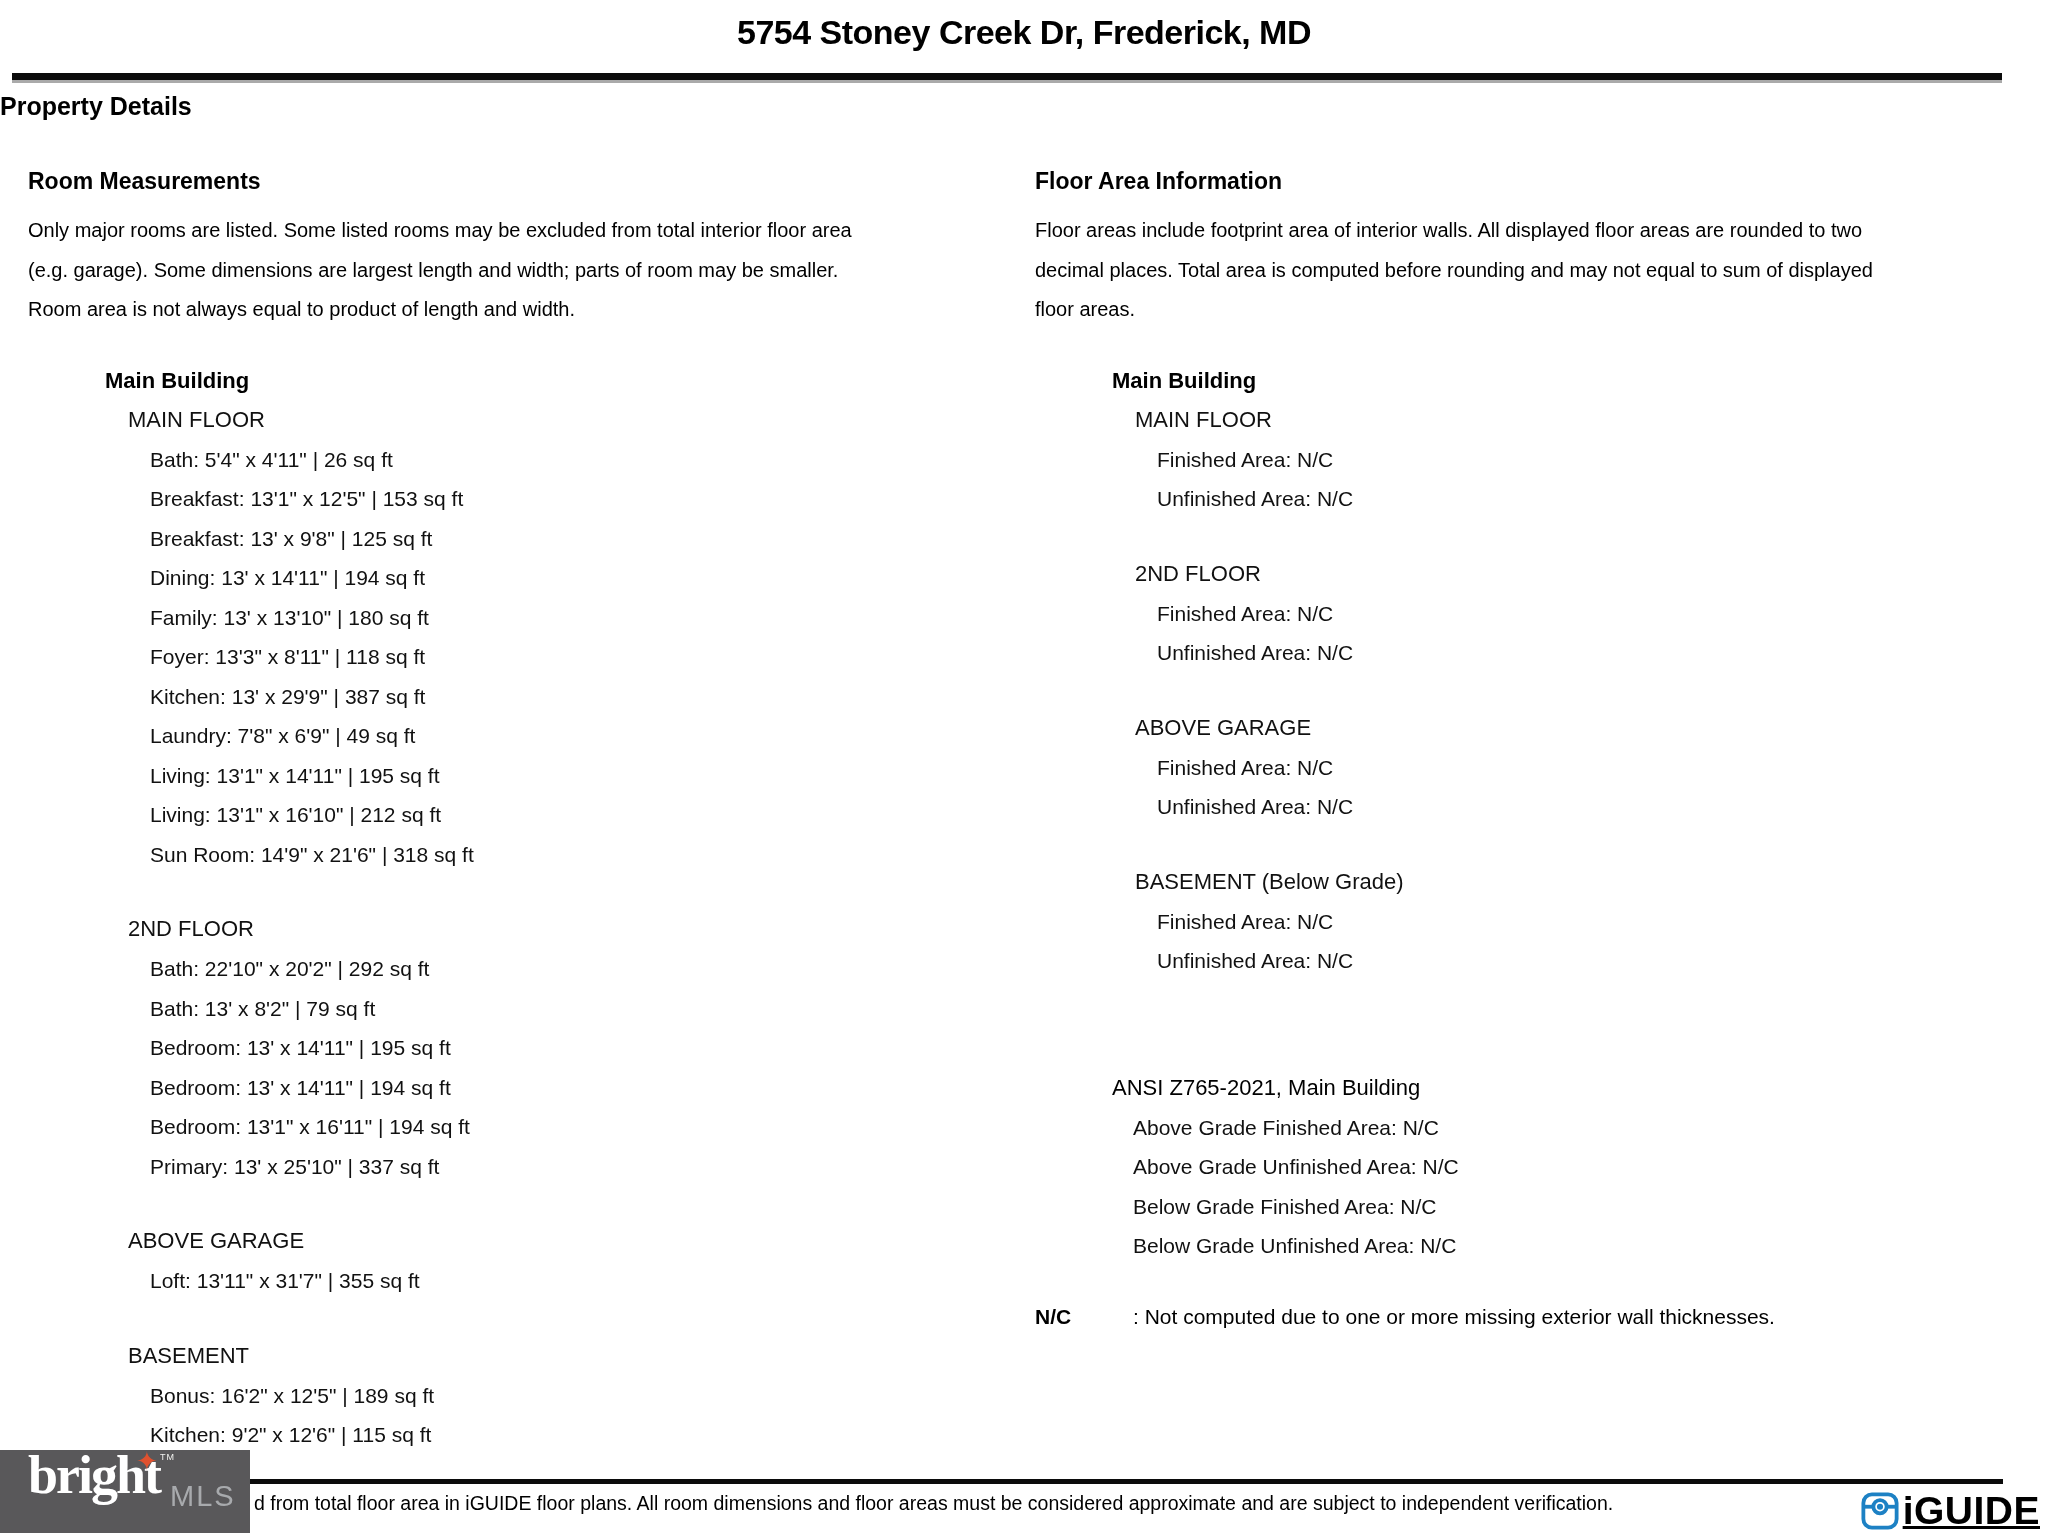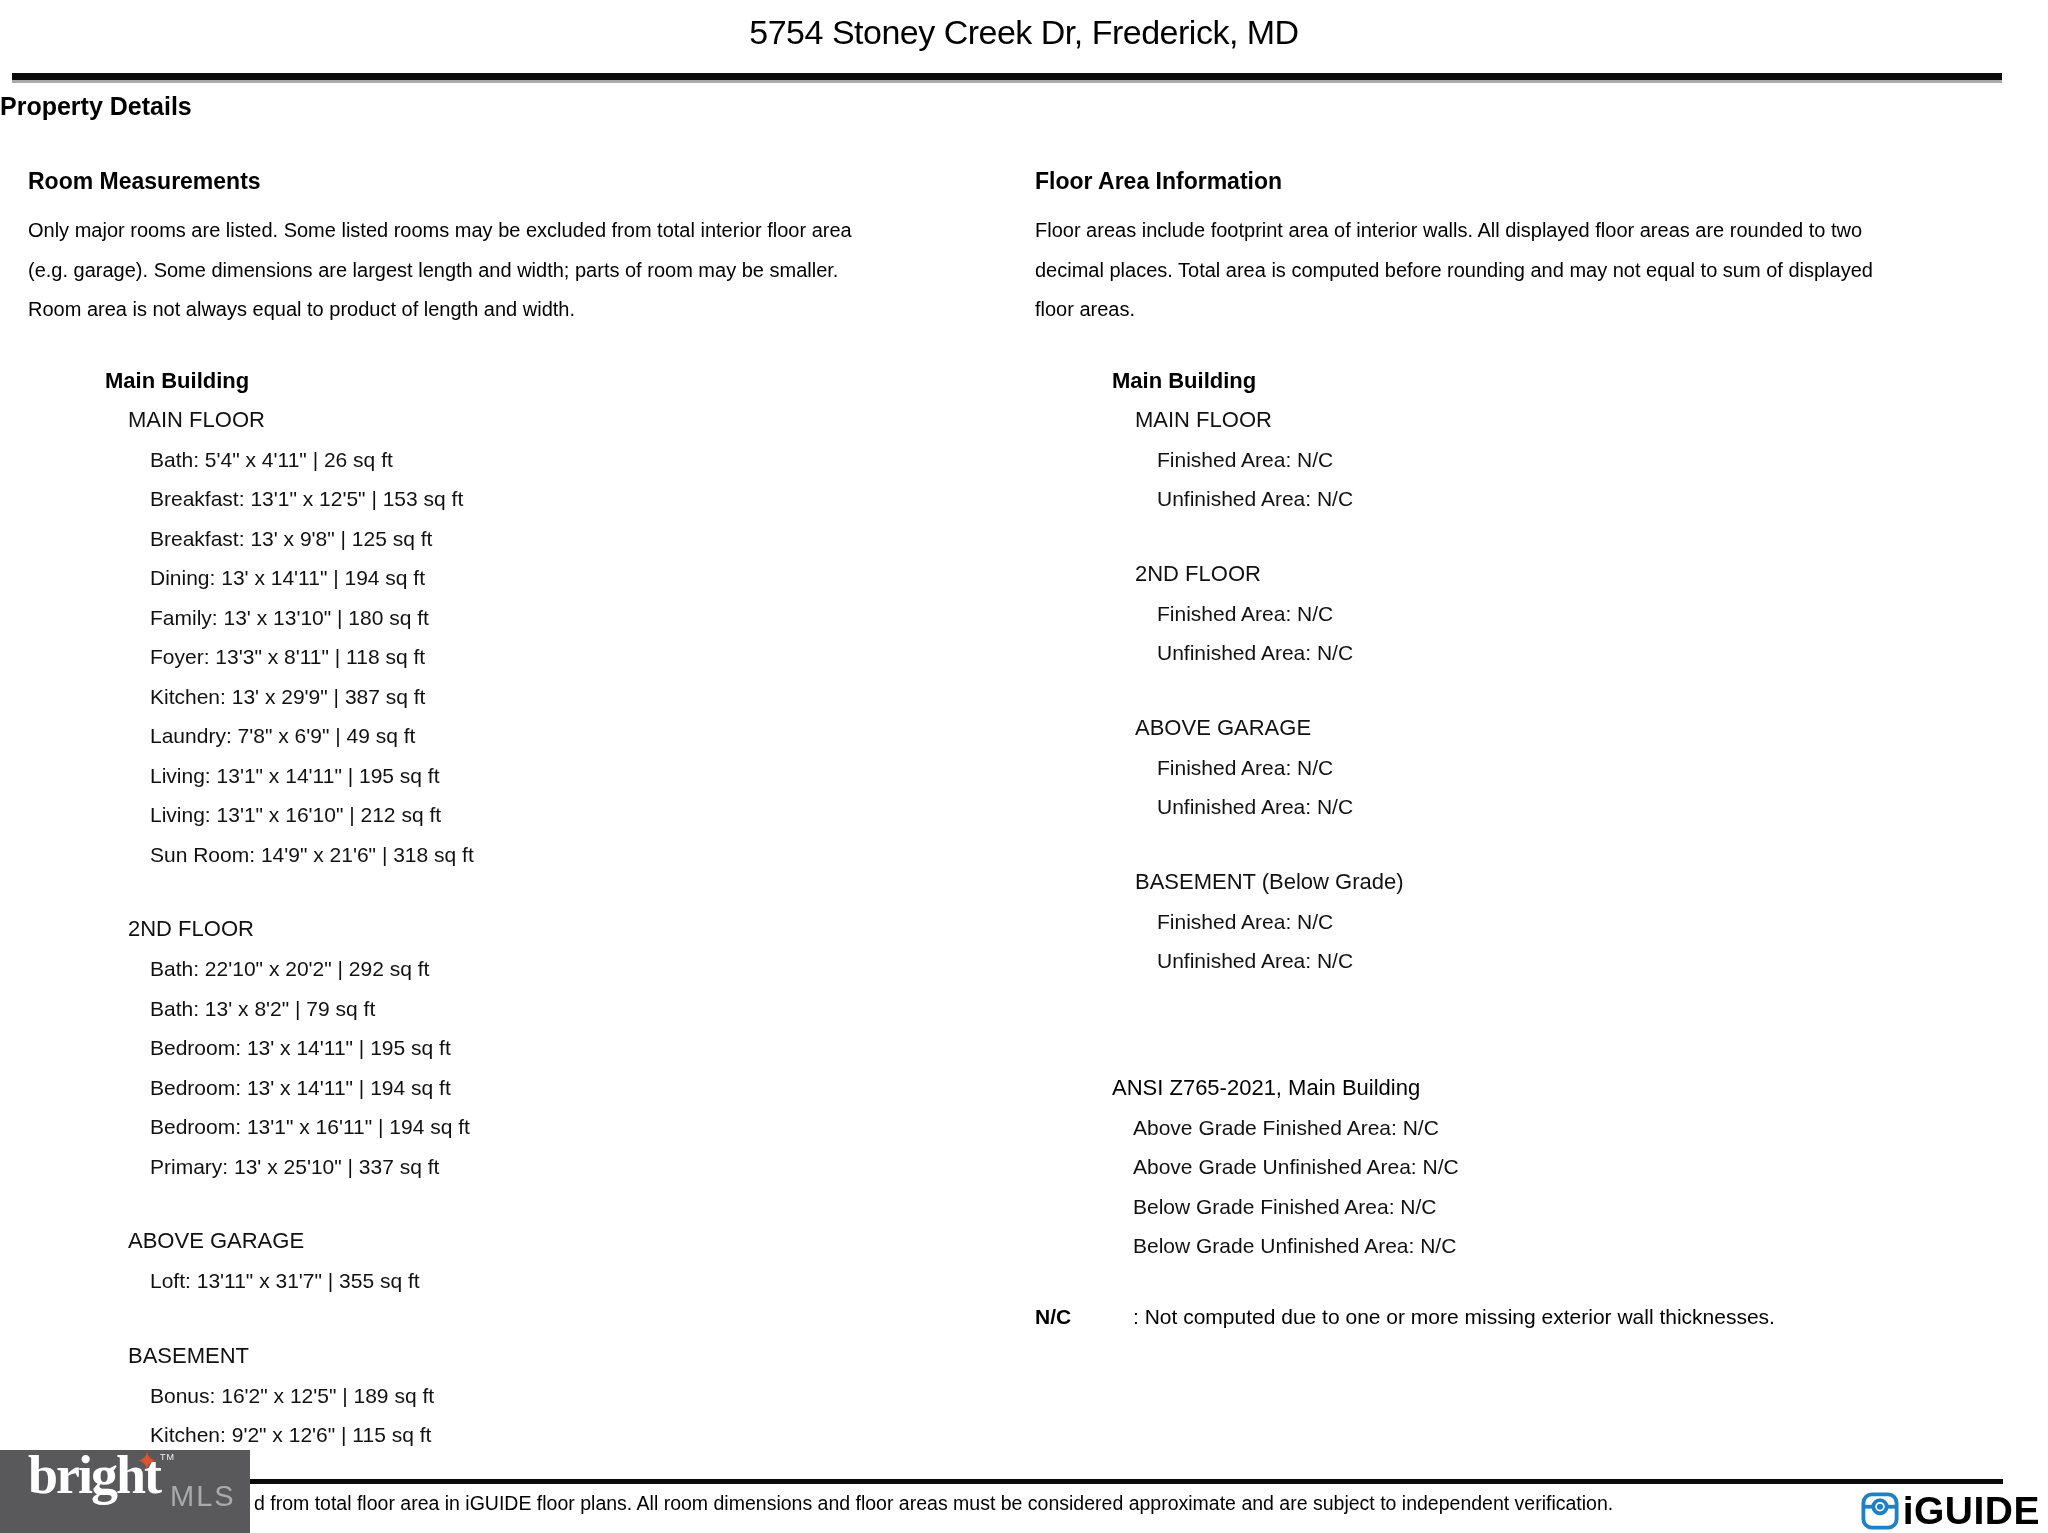--- a/index.html
+++ b/index.html
@@ -4,21 +4,21 @@
 <style>
   html,body { margin:0; padding:0; background:#ffffff; }
   .page {
     position:relative; width:2048px; height:1533px; background:#ffffff;
     font-family:"Liberation Sans", sans-serif; color:#000; overflow:hidden;
   }
 
   
   .title {
     position:absolute; top:13px; left:0; width:100%; text-align:center;
-    font-size:34px; font-weight:normal; letter-spacing:-0.5px;
+    font-size:34px; font-weight:bold; letter-spacing:-0.5px;
   }
   .rule-top {
     position:absolute; top:73px; left:12px; width:1990px; height:7px;
     background:#0b0b0b; border-bottom:3px solid #aaaaaa;
   }
   .subtitle {
     position:absolute; top:92px; left:0; width:100%; text-align:left;
     font-size:25px; font-weight:bold;
   }
 
@@ -65,21 +65,21 @@
   .bright-tm {
     position:absolute; left:160px; top:2px; color:#f2f2f0; font-size:9px; letter-spacing:1px;
   }
   .bright-mls {
     position:absolute; left:170px; top:30px; color:#a8aaad; font-size:29px; letter-spacing:2px;
   }
   .disclaimer {
     position:absolute; left:254px; top:1492px; font-size:19.5px; white-space:nowrap;
   }
   .iguide {
-    position:absolute; top:1492px; right:8px; display:flex; align-items:center; gap:4px;
+    position:absolute; top:1492px; right:8px; display:flex; align-items:center; gap:4px;text-decoration:underline;
   }
   .iguide-word {
     font-size:39px; font-weight:bold; letter-spacing:0.5px; line-height:38px;
   }
 </style>
 </head>
 <body>
 
 <div class="page">
 

